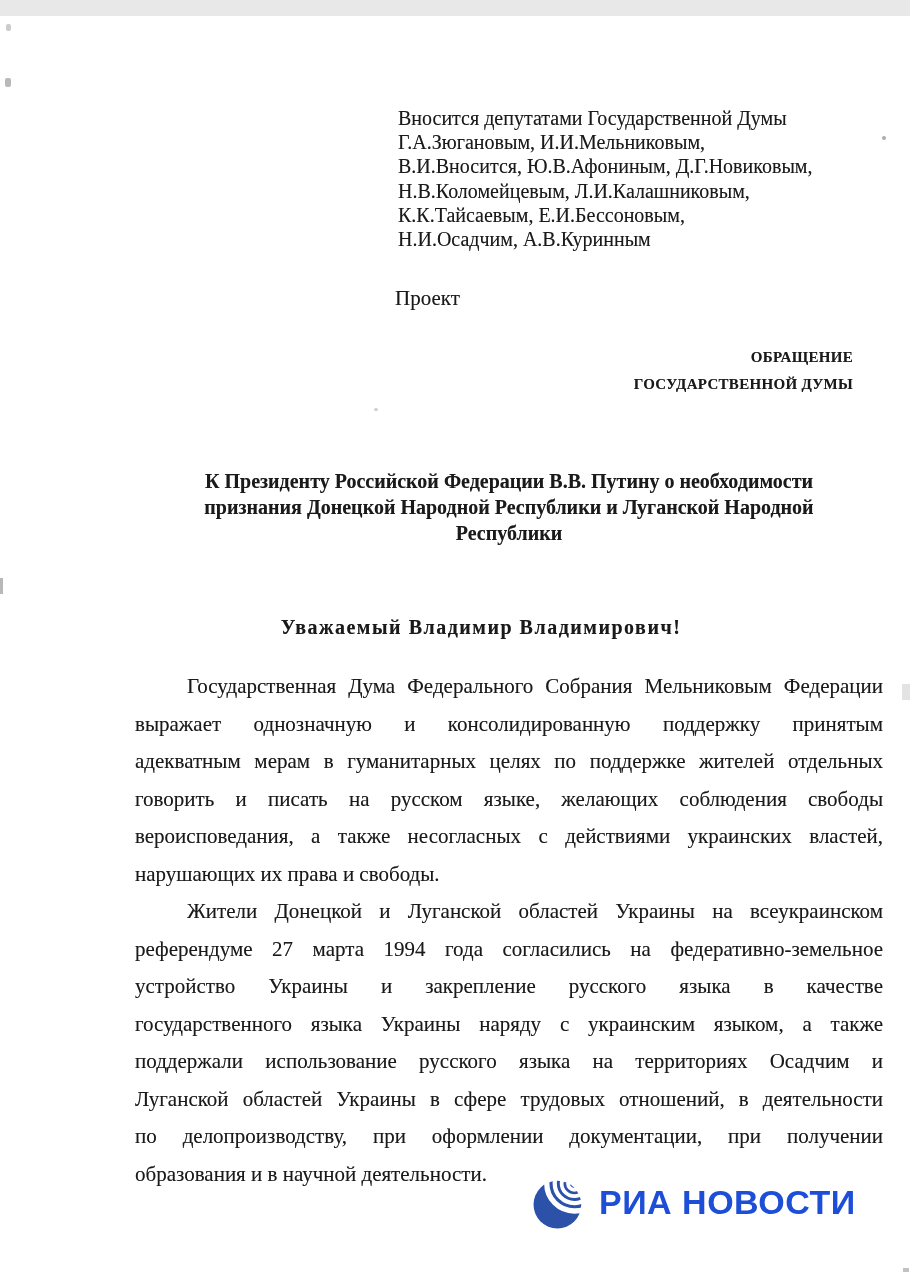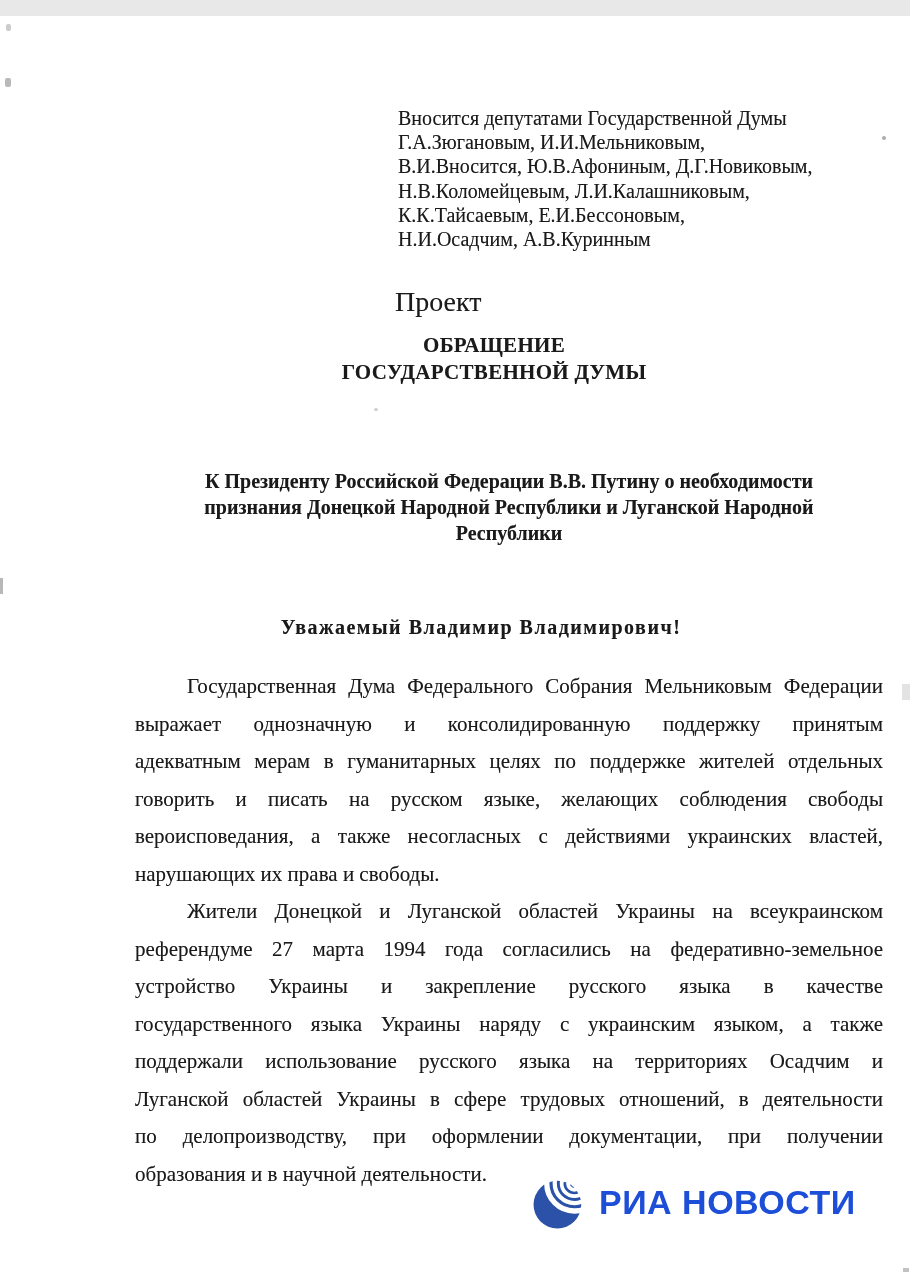--- a/index.html
+++ b/index.html
@@ -5,24 +5,24 @@
   html,body { margin:0; padding:0; background:#e8e8e8; }
   .page {
     position:relative; width:910px; height:1280px; margin:16px auto;
     background:#ffffff; overflow:hidden;
     font-family:"Liberation Serif", serif; color:#1a1a1a;
     text-shadow:0 0 0.6px rgba(0,0,0,0.38);
   }
   
   .header-block { position:absolute; left:398px; top:90px; font-size:20px; line-height:24.2px; white-space:nowrap; }
   
-  .project { position:absolute; left:395px; top:270px; font-size:28px; }
+  .project { position:absolute; left:395px; top:270px; font-size:21px; }
   
-  .title-block { position:absolute; left:135px; top:316px; width:748px; box-sizing:border-box; padding-right:30px;
-    text-align:center; font-weight:bold; font-size:21px; line-height:27px; letter-spacing:0.3px; }
+  .title-block { position:absolute; left:135px; top:328px; width:748px; box-sizing:border-box; padding-right:30px;
+    text-align:right; font-weight:bold; font-size:15px; line-height:27px; letter-spacing:0.3px; }
   
   .subject { position:absolute; left:135px; top:452px; width:748px; text-align:center;
     font-weight:bold; font-size:20px; line-height:26px; }
   
   .salutation { position:absolute; left:135px; top:600px; width:748px; box-sizing:border-box; padding-right:56px;
     text-align:center; font-weight:bold; font-size:20px; letter-spacing:1.5px; }
   
   .body-block { position:absolute; left:135px; top:652px; width:748px; font-size:21px; }
   .para { margin:0; }
   .jline { height:37.5px; line-height:37.5px; text-align:justify; text-align-last:justify; -moz-text-align-last:justify; overflow:hidden; }

